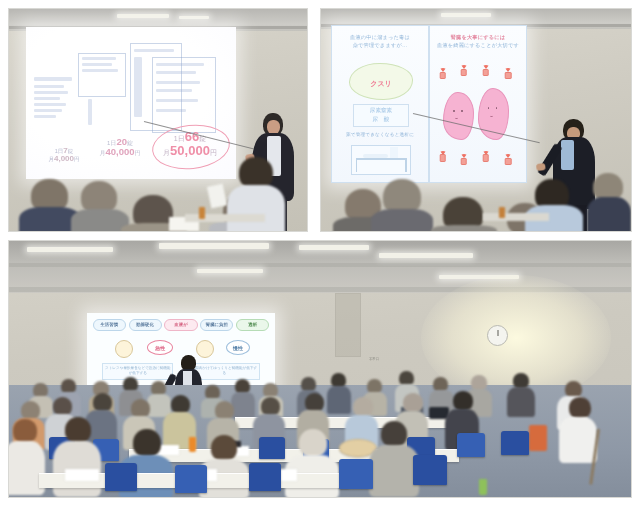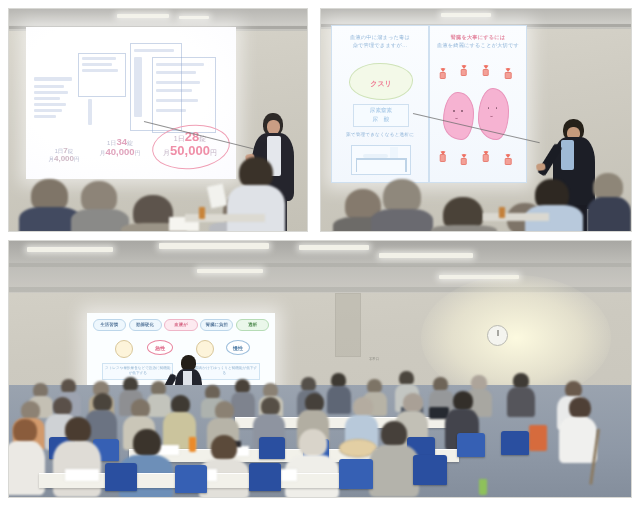--- a/index.html
+++ b/index.html
@@ -180,26 +180,26 @@
           <div class="faintblock" style="left:130px;top:54px;width:44px;height:3px;"></div>
           <div class="faintblock" style="left:130px;top:62px;width:36px;height:3px;"></div>
           <div class="faintblock" style="left:130px;top:72px;width:42px;height:3px;"></div>
           <div class="faintblock" style="left:130px;top:82px;width:30px;height:3px;"></div>
 
           <div class="numgroup g-small" style="left:12px;top:120px;width:52px;">
             <span class="l1"><span>1日</span><span class="big">7</span><span>錠</span></span>
             <span class="l2"><span>月</span><span class="big">4,000</span><span>円</span></span>
           </div>
           <div class="numgroup g-mid" style="left:62px;top:110px;width:64px;">
-            <span class="l1"><span>1日</span><span class="big">34</span><span>錠</span></span>
+            <span class="l1"><span>1日</span><span class="big">20</span><span>錠</span></span>
             <span class="l2"><span>月</span><span class="big">40,000</span><span>円</span></span>
           </div>
           <div class="ellipse-mark" style="left:126px;top:98px;width:76px;height:42px;"></div>
           <div class="numgroup g-big" style="left:131px;top:103px;width:66px;">
-            <span class="l1"><span>1日</span><span class="big">28</span><span>錠</span></span>
+            <span class="l1"><span>1日</span><span class="big">66</span><span>錠</span></span>
             <span class="l2"><span>月</span><span class="big">50,000</span><span>円</span></span>
           </div>
         </div>
       </div>
     </div>
 
     <div class="pointerline" style="left:135px;top:112px;width:118px;transform:rotate(14deg);"></div>
 
     <div>
       <div class="head blur" style="left:254px;top:104px;width:20px;height:23px;background:#2e2a28;"></div>

